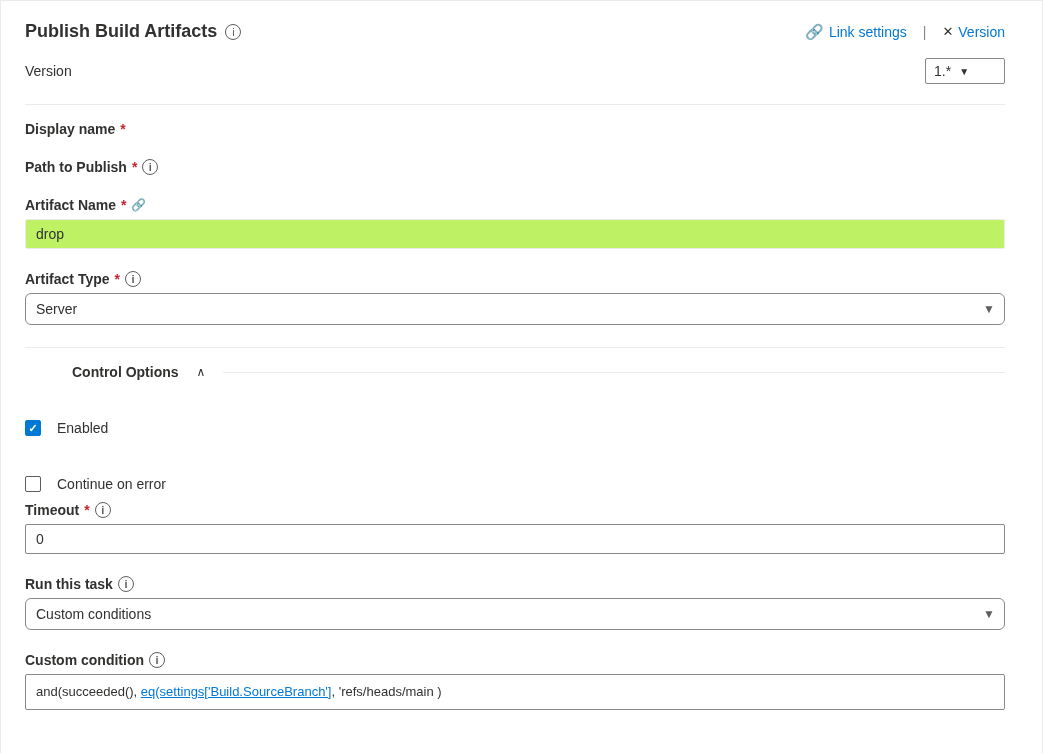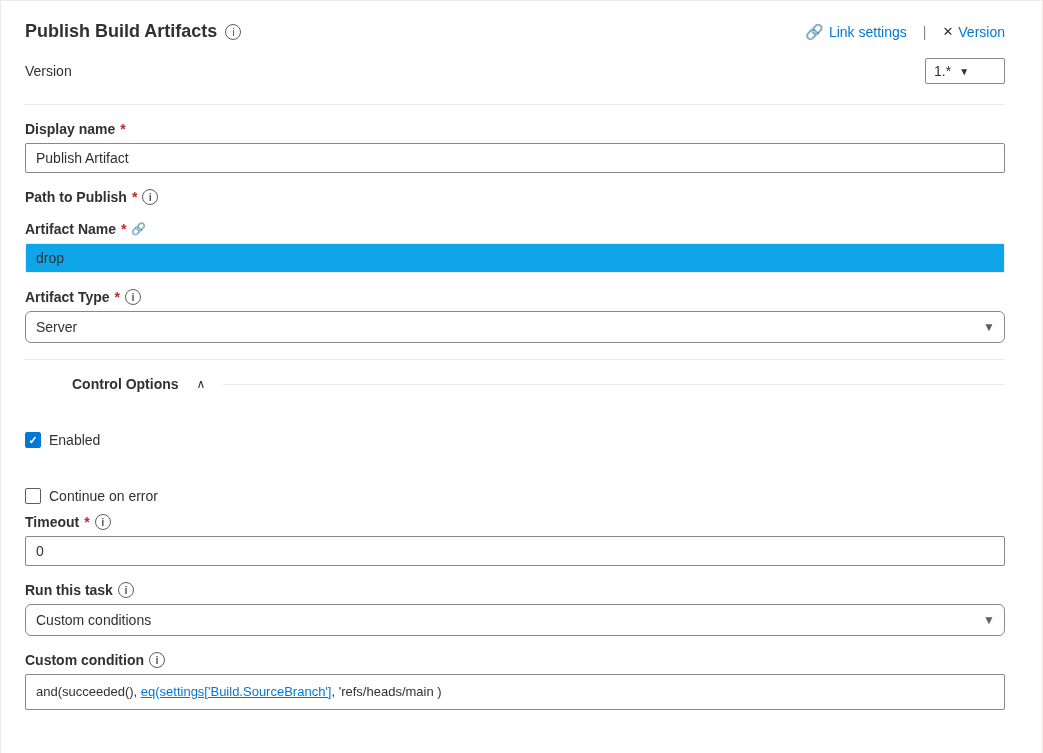--- a/index.html
+++ b/index.html
@@ -88,21 +88,21 @@
       min-width: 80px;
       font-size: 14px;
       background: #fff;
     }
     .divider {
       border: none;
       border-top: 1px solid #edebe9;
       margin: 16px 0;
     }
     .form-group {
-      margin-bottom: 16px;
+      margin-bottom: 22px;
     }
     .form-label {
       display: flex;
       align-items: center;
       gap: 5px;
       margin-bottom: 6px;
       font-size: 14px;
       font-weight: 600;
       color: #323130;
     }
@@ -113,21 +113,21 @@
       width: 100%;
       border: 1px solid #8a8886;
       border-radius: 2px;
       padding: 6px 10px;
       font-size: 14px;
       color: #323130;
       background: #fff;
       outline: none;
     }
     .form-input-disabled {
-      background: #0ea5e9;
+      background: #bef264;
       border: 1px solid #edebe9;
       border-radius: 2px;
       padding: 6px 10px;
       font-size: 14px;
       color: #323130;
       width: 100%;
     }
     .input-with-btn {
       display: flex;
       align-items: stretch;
@@ -191,21 +191,21 @@
       margin: 0;
     }
     .chevron-up {
       font-size: 12px;
       color: #323130;
       cursor: pointer;
     }
     .checkbox-row {
       display: flex;
       align-items: flex-start;
-      gap: 8px;
+      gap: 16px;
       margin-bottom: 10px;
       margin-top: 40px;
     }
     .checkbox-blue {
       width: 16px;
       height: 16px;
       background: #0078d4;
       border: 1px solid #0078d4;
       border-radius: 2px;
       display: inline-flex;
@@ -276,21 +276,20 @@
     </div>
   </div>
 
   <hr class="divider">
 
   <div class="form-group">
     <div class="form-label">
       <span>Display name</span>
       <span class="required-star">*</span>
     </div>
-    <input type="text" class="form-input" value="Publish Artifact" style="">
   </div>
 
   <div class="form-group">
     <div class="form-label">
       <span>Path to Publish</span>
       <span class="required-star">*</span>
       <span class="info-icon" style="font-size:11px;">i</span>
     </div>
   </div>
 

